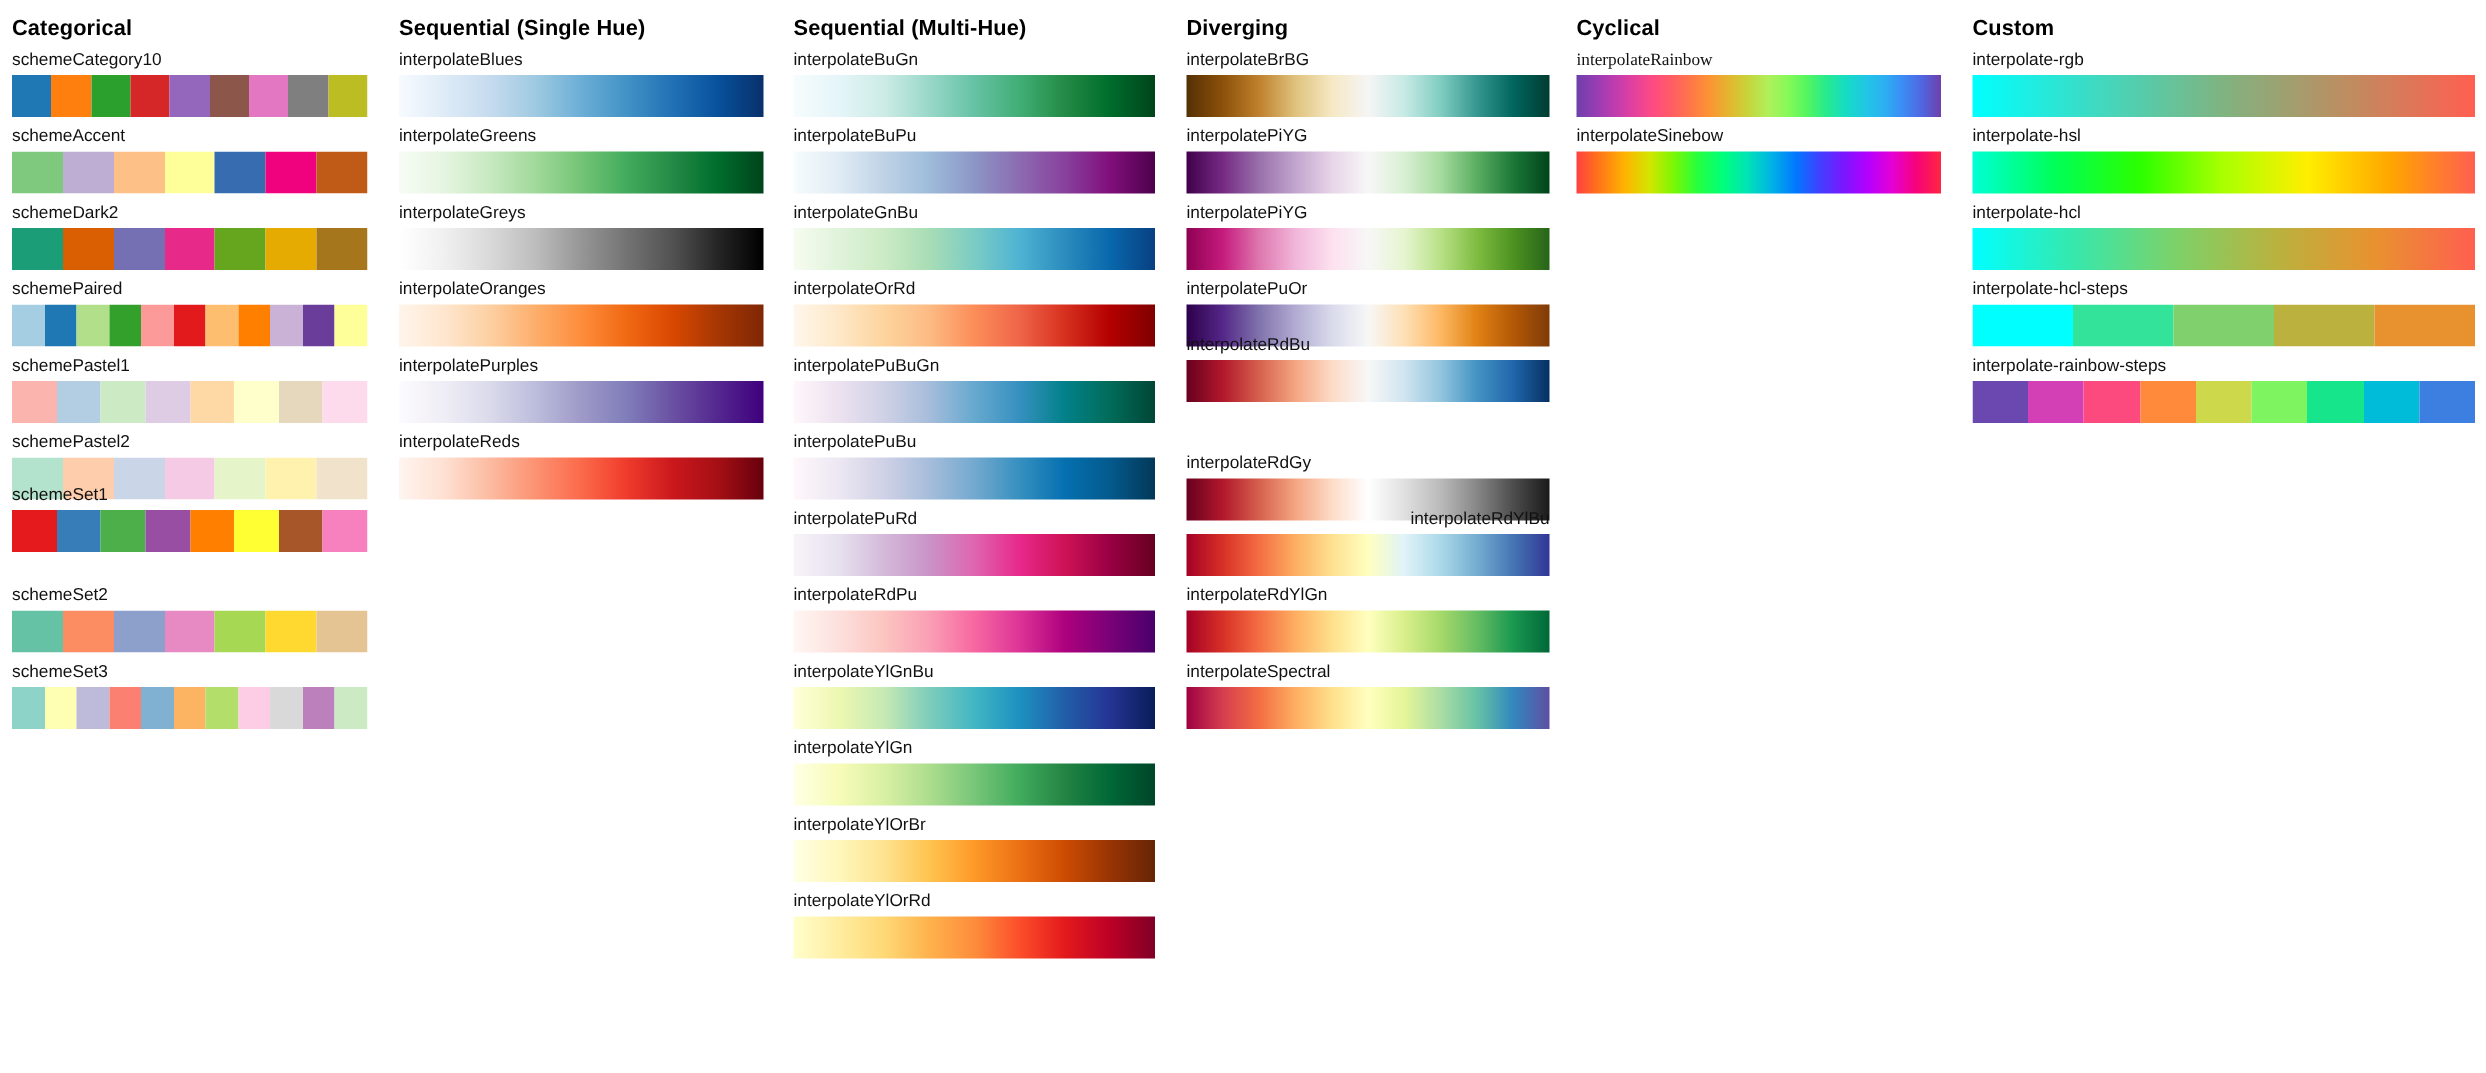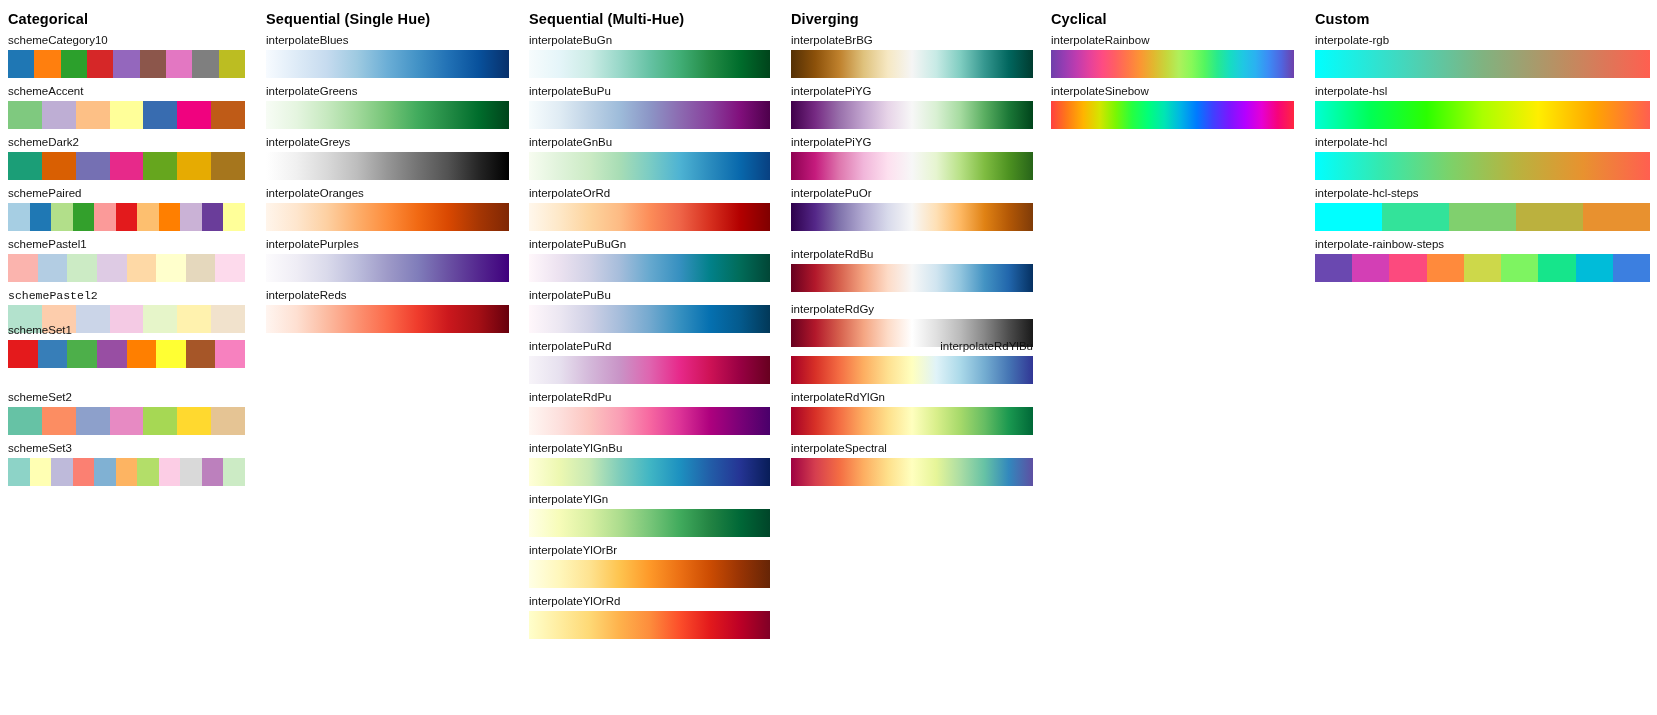--- a/index.html
+++ b/index.html
@@ -124,21 +124,21 @@
           <div class="cell" style="background: rgb(251, 180, 174);"></div>
           <div class="cell" style="background: rgb(179, 205, 227);"></div>
           <div class="cell" style="background: rgb(204, 235, 197);"></div>
           <div class="cell" style="background: rgb(222, 203, 228);"></div>
           <div class="cell" style="background: rgb(254, 217, 166);"></div>
           <div class="cell" style="background: rgb(255, 255, 204);"></div>
           <div class="cell" style="background: rgb(229, 216, 189);"></div>
           <div class="cell" style="background: rgb(253, 218, 236);"></div>
         </div>
       </div>
-      <div class="entry" style="top: 289px; width: 237px; font-family: Liberation Mono, monospace;">
+      <div class="entry" style="top: 289px; width: 237px;">
         <div class="entry-label">schemePastel2</div>
         <div class="swatch" style="height: 28px;">
           <div class="cell" style="background: rgb(179, 226, 205);"></div>
           <div class="cell" style="background: rgb(253, 205, 172);"></div>
           <div class="cell" style="background: rgb(203, 213, 232);"></div>
           <div class="cell" style="background: rgb(244, 202, 228);"></div>
           <div class="cell" style="background: rgb(230, 245, 201);"></div>
           <div class="cell" style="background: rgb(255, 242, 174);"></div>
           <div class="cell" style="background: rgb(241, 226, 204);"></div>
         </div>
@@ -274,21 +274,21 @@
         <div class="swatch gradient" style="height: 28px; background: linear-gradient(to right, rgb(64, 0, 75) 0%, rgb(118, 42, 131) 10%, rgb(153, 112, 171) 20%, rgb(194, 165, 207) 30%, rgb(231, 212, 232) 40%, rgb(247, 247, 247) 50%, rgb(217, 240, 211) 60%, rgb(166, 219, 160) 70%, rgb(90, 174, 97) 80%, rgb(27, 120, 55) 90%, rgb(0, 68, 27) 100%);"></div>
       </div>
       <div class="entry" style="top: 136px; width: 242px;">
         <div class="entry-label">interpolatePiYG</div>
         <div class="swatch gradient" style="height: 28px; background: linear-gradient(to right, rgb(142, 1, 82) 0%, rgb(197, 27, 125) 10%, rgb(222, 119, 174) 20%, rgb(241, 182, 218) 30%, rgb(253, 224, 239) 40%, rgb(247, 247, 247) 50%, rgb(230, 245, 208) 60%, rgb(184, 225, 134) 70%, rgb(127, 188, 65) 80%, rgb(77, 146, 33) 90%, rgb(39, 100, 25) 100%);"></div>
       </div>
       <div class="entry" style="top: 187px; width: 242px;">
         <div class="entry-label">interpolatePuOr</div>
         <div class="swatch gradient" style="height: 28px; background: linear-gradient(to right, rgb(45, 0, 75) 0%, rgb(84, 39, 136) 10%, rgb(128, 115, 172) 20%, rgb(178, 171, 210) 30%, rgb(216, 218, 235) 40%, rgb(247, 247, 247) 50%, rgb(254, 224, 182) 60%, rgb(253, 184, 99) 70%, rgb(224, 130, 20) 80%, rgb(179, 88, 6) 90%, rgb(127, 59, 8) 100%);"></div>
       </div>
-      <div class="entry" style="top: 248px; width: 242px;">
+      <div class="entry" style="top: 224px; width: 242px;">
         <div class="entry-label">interpolateRdBu</div>
         <div class="swatch gradient" style="height: 28px; background: linear-gradient(to right, rgb(103, 0, 31) 0%, rgb(178, 24, 43) 10%, rgb(214, 96, 77) 20%, rgb(244, 165, 130) 30%, rgb(253, 219, 199) 40%, rgb(247, 247, 247) 50%, rgb(209, 229, 240) 60%, rgb(146, 197, 222) 70%, rgb(67, 147, 195) 80%, rgb(33, 102, 172) 90%, rgb(5, 48, 97) 100%);"></div>
       </div>
       <div class="entry" style="top: 303px; width: 242px;">
         <div class="entry-label">interpolateRdGy</div>
         <div class="swatch gradient" style="height: 28px; background: linear-gradient(to right, rgb(103, 0, 31) 0%, rgb(178, 24, 43) 10%, rgb(214, 96, 77) 20%, rgb(244, 165, 130) 30%, rgb(253, 219, 199) 40%, rgb(255, 255, 255) 50%, rgb(224, 224, 224) 60%, rgb(186, 186, 186) 70%, rgb(135, 135, 135) 80%, rgb(77, 77, 77) 90%, rgb(26, 26, 26) 100%);"></div>
       </div>
       <div class="entry" style="top: 340px; width: 242px; text-align: right;">
         <div class="entry-label">interpolateRdYlBu</div>
         <div class="swatch gradient" style="height: 28px; background: linear-gradient(to right, rgb(165, 0, 38) 0%, rgb(215, 48, 39) 10%, rgb(244, 109, 67) 20%, rgb(253, 174, 97) 30%, rgb(254, 224, 144) 40%, rgb(255, 255, 191) 50%, rgb(224, 243, 248) 60%, rgb(171, 217, 233) 70%, rgb(116, 173, 209) 80%, rgb(69, 117, 180) 90%, rgb(49, 54, 149) 100%);"></div>
@@ -297,21 +297,21 @@
         <div class="entry-label">interpolateRdYlGn</div>
         <div class="swatch gradient" style="height: 28px; background: linear-gradient(to right, rgb(165, 0, 38) 0%, rgb(215, 48, 39) 10%, rgb(244, 109, 67) 20%, rgb(253, 174, 97) 30%, rgb(254, 224, 139) 40%, rgb(255, 255, 191) 50%, rgb(217, 239, 139) 60%, rgb(166, 217, 106) 70%, rgb(102, 189, 99) 80%, rgb(26, 152, 80) 90%, rgb(0, 104, 55) 100%);"></div>
       </div>
       <div class="entry" style="top: 442px; width: 242px;">
         <div class="entry-label">interpolateSpectral</div>
         <div class="swatch gradient" style="height: 28px; background: linear-gradient(to right, rgb(158, 1, 66) 0%, rgb(213, 62, 79) 10%, rgb(244, 109, 67) 20%, rgb(253, 174, 97) 30%, rgb(254, 224, 139) 40%, rgb(255, 255, 191) 50%, rgb(230, 245, 152) 60%, rgb(171, 221, 164) 70%, rgb(102, 194, 165) 80%, rgb(50, 136, 189) 90%, rgb(94, 79, 162) 100%);"></div>
       </div>
     </div>
     <div class="column" style="left: 1051px; width: 243px;">
       <div class="col-title">Cyclical</div>
-      <div class="entry" style="top: 34px; width: 243px;">
+      <div class="entry" style="top: 34px; width: 243px; font-family: Liberation Serif, serif;">
         <div class="entry-label">interpolateRainbow</div>
         <div class="swatch gradient" style="height: 28px; background: linear-gradient(to right, rgb(110, 64, 170) 0%, rgb(150, 61, 179) 5.263%, rgb(191, 60, 175) 10.526%, rgb(228, 65, 157) 15.789%, rgb(254, 75, 131) 21.053%, rgb(255, 94, 99) 26.316%, rgb(255, 120, 71) 31.579%, rgb(251, 150, 51) 36.842%, rgb(226, 183, 47) 42.105%, rgb(198, 214, 60) 47.368%, rgb(175, 240, 91) 52.632%, rgb(135, 249, 88) 57.895%, rgb(84, 246, 95) 63.158%, rgb(40, 234, 141) 68.421%, rgb(22, 221, 194) 73.684%, rgb(31, 200, 227) 78.947%, rgb(43, 177, 241) 84.211%, rgb(60, 140, 245) 89.474%, rgb(79, 102, 224) 94.737%, rgb(110, 64, 170) 100%);"></div>
       </div>
       <div class="entry" style="top: 85px; width: 243px;">
         <div class="entry-label">interpolateSinebow</div>
         <div class="swatch gradient" style="height: 28px; background: linear-gradient(to right, rgb(255, 64, 64) 0%, rgb(255, 122, 23) 6.667%, rgb(255, 180, 0) 13.333%, rgb(212, 229, 0) 20%, rgb(121, 247, 3) 26.667%, rgb(38, 255, 64) 33.333%, rgb(0, 255, 122) 40%, rgb(0, 229, 180) 46.667%, rgb(0, 180, 229) 53.333%, rgb(0, 122, 255) 60%, rgb(64, 64, 255) 66.667%, rgb(122, 23, 255) 73.333%, rgb(180, 0, 255) 80%, rgb(229, 0, 212) 86.667%, rgb(247, 3, 121) 93.333%, rgb(255, 38, 64) 100%);"></div>
       </div>
     </div>
     <div class="column" style="left: 1315px; width: 335px;">
       <div class="col-title">Custom</div>

